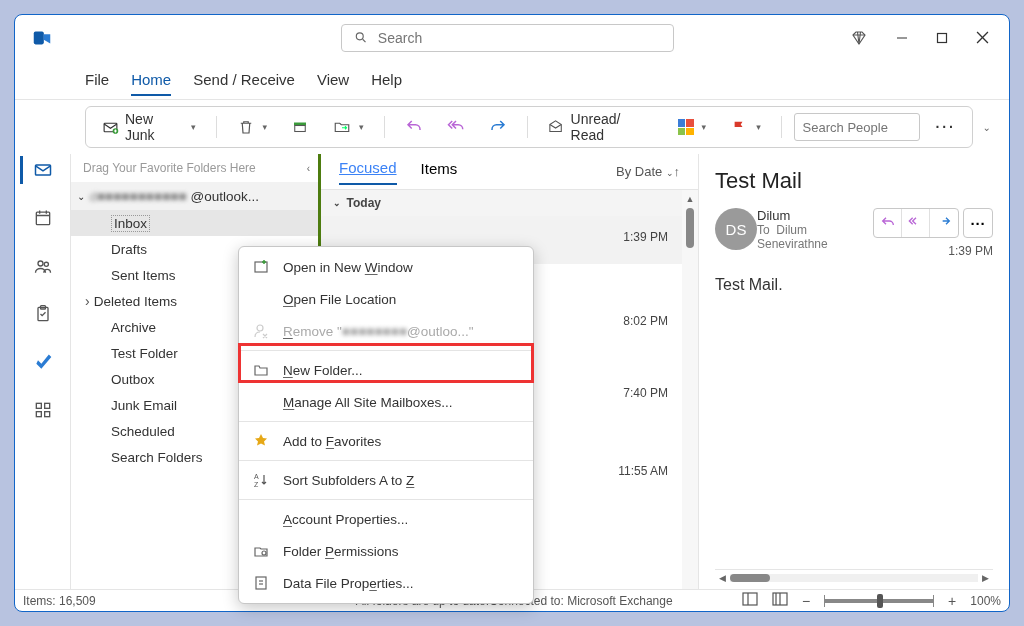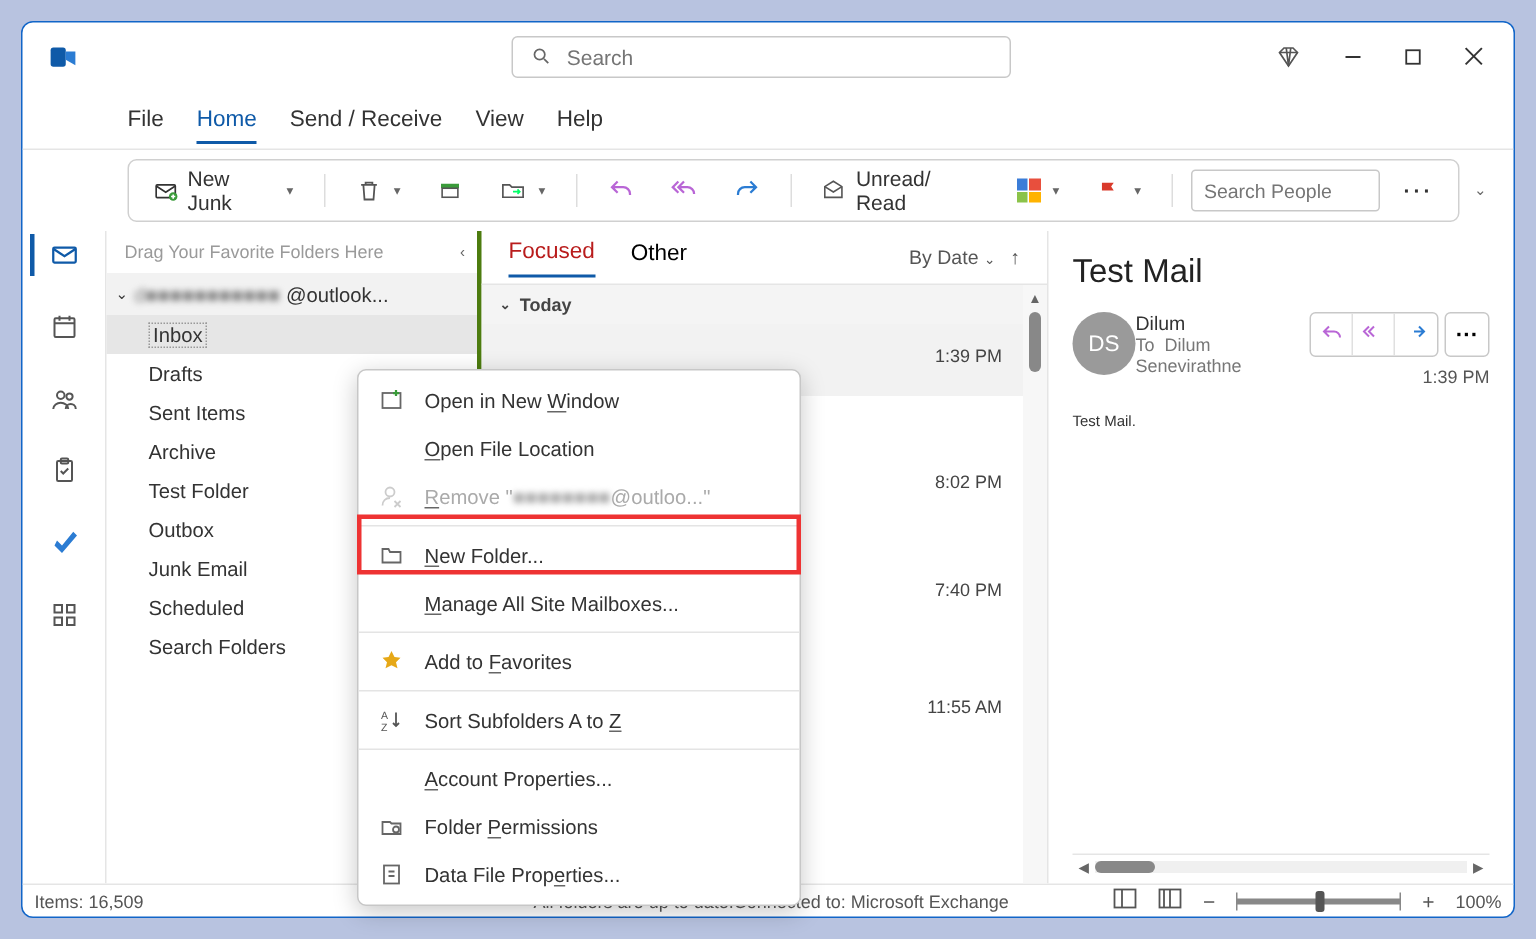--- a/index.html
+++ b/index.html
@@ -27,48 +27,48 @@
     .sp-input { width:126px; height:28px; border:1px solid #c8c8c8; border-radius:3px; padding:0 8px; font-size:13px; outline:none;}
     .main { flex:1; display:flex; overflow:hidden; position:relative;}
     .navstrip { width:56px; border-right:1px solid #e5e5e5; display:flex; flex-direction:column; align-items:center; padding-top:2px; gap:20px; }
     .navstrip .nav { width:40px; height:28px; display:flex; align-items:center; justify-content:center; color:#555; cursor:pointer; }
     .navstrip .nav.active { color:#0f5aa8; border-left:3px solid #0f5aa8; margin-left:-3px; width:43px;}
     .nav svg { width:20px; height:20px;}
     .folder-pane { width:250px; border-right:3px solid #4d7c0f; display:flex; flex-direction:column; font-size:13.5px; color:#333;}
     .fav { height:28px; display:flex; align-items:center; padding:0 12px; color:#9a9a9a; font-size:12px; position:relative;}
     .fav .col { position:absolute; right:8px; font-size:10px; color:#666; cursor:pointer;}
     .acct { height:28px; display:flex; align-items:center; padding:0 6px; background:#f2f2f2; cursor:pointer; gap:4px;}
-    .folder { height:26px; display:flex; align-items:center; padding-left:28px; cursor:pointer;}
+    .folder { height:26px; display:flex; align-items:center; padding-left:40px; cursor:pointer;}
     .folder.sub { padding-left:14px; }
     .folder.sub:before { content:"›"; font-size:14px; color:#555; margin-right:4px;}
     .folder.sel { background:#e6e6e6; }
     .folder.sel span { border:1px dotted #999; padding:0 2px;}
     .list-pane { flex:1; display:flex; flex-direction:column; border-right:1px solid #e5e5e5; min-width:0;}
     .tabrow { height:36px; display:flex; align-items:center; padding:0 18px; gap:24px; font-size:15px; border-bottom:1px solid #e5e5e5;}
     .tabrow .t { cursor:pointer; padding-bottom:7px; margin-bottom:-1px;}
-    .tabrow .t.sel { color:#b91c1c; border-bottom:2px solid #0f5aa8;}
-    .tabrow .r { margin-left:auto; display:flex; align-items:center; gap:10px; font-size:13px; color:#555;}
+    .tabrow .t.sel { color:#3b82f6; border-bottom:2px solid #0f5aa8;text-decoration:underline;}
+    .tabrow .r { margin-left:auto; display:flex; align-items:center; font-size:13px; color:#555;}
     .grouphdr { height:26px; background:#f4f4f4; display:flex; align-items:center; padding:0 12px; font-size:12px; font-weight:600; color:#444; gap:6px;}
     .mitem { padding:6px 14px; height:48px; display:flex; flex-direction:column; justify-content:center; font-size:13px; color:#333; cursor:pointer; position:relative;}
     .mitem .time { position:absolute; right:14px; top:14px; font-size:12px; color:#444;}
     .scrollbar { width:16px; background:#f7f7f7; display:flex; flex-direction:column; align-items:center; padding:4px 0; gap:4px;}
     .scrollbar .thumb { width:8px; height:40px; background:#888; border-radius:4px;}
     .list-body { flex:1; display:flex; }
     .list-scroll { flex:1; overflow:hidden;}
     .read-pane { width:310px; padding:14px 16px 4px; display:flex; flex-direction:column;}
     .read-pane h1 { font-size:22px; font-weight:400; color:#222; margin-bottom:14px;}
     .rp-header { display:flex; align-items:flex-start; gap:0; margin-bottom:18px;}
     .avatar { width:42px; height:42px; border-radius:50%; background:#9a9a9a; color:#fff; display:flex; align-items:center; justify-content:center; font-size:15px;}
     .frominfo { flex:1; font-size:13px; color:#333;}
     .frominfo .to { color:#777; font-size:12px;}
     .rp-actions { display:flex; gap:4px; align-items:flex-start;}
     .rp-actions .grp { display:flex; border:1px solid #c8c8c8; border-radius:4px; overflow:hidden;}
     .rp-actions .ab { width:28px; height:28px; display:flex; align-items:center; justify-content:center; border-right:1px solid #e0e0e0; cursor:pointer; font-size:15px;}
     .rp-actions .ab:last-child { border-right:none;}
-    .rp-body { font-size:10px; color:#333;}
+    .rp-body { font-size:16px; color:#333;}
     .hscroll { height:16px; display:flex; align-items:center; margin-top:auto; border-top:1px solid #e5e5e5;}
     .hscroll .track { flex:1; height:8px; background:#f0f0f0; position:relative;}
     .hscroll .thumb { position:absolute; left:0; width:40px; height:8px; background:#888; border-radius:4px;}
     .status { height:22px; border-top:1px solid #e5e5e5; display:flex; align-items:center; font-size:12px; color:#555; padding:0 8px; }
     .status .right { margin-left:auto; display:flex; align-items:center; gap:14px;}
     .ctxmenu { position:absolute; top:246px; left:238px; width:296px; background:#fff; border:1px solid #c7c7c7; box-shadow:0 4px 16px rgba(0,0,0,.22); border-radius:6px; padding:4px 0; font-size:13.5px; color:#333; z-index:50;}
     .ctxmenu .mi { height:32px; display:flex; align-items:center; padding:0 14px; gap:12px; cursor:pointer;}
     .ctxmenu .mi .ic { width:18px; display:flex; color:#666;}
     .ctxmenu .mi.dis { color:#aaa;}
     .ctxmenu hr { border:none; border-top:1px solid #e4e4e4; margin:3px 0;}
@@ -286,20 +286,23 @@
       </div>
       <div class="folder sel">
           <span>Inbox</span>
         </div>
       <div class="folder">
           <span>Drafts</span>
         </div>
       <div class="folder">
           <span>Sent Items</span>
         </div>
+      <div class="folder sub">
+          <span>Deleted Items</span>
+        </div>
       <div class="folder">
           <span>Archive</span>
         </div>
       <div class="folder">
           <span>Test Folder</span>
         </div>
       <div class="folder">
           <span>Outbox</span>
         </div>
       <div class="folder">
@@ -309,21 +312,21 @@
           <span>Scheduled</span>
         </div>
       <div class="folder">
           <span>Search Folders</span>
         </div>
     </div>
 
     <div class="list-pane">
       <div class="tabrow">
         <span class="t sel">Focused</span>
-        <span class="t">Other</span>
+        <span class="t">Items</span>
         <span class="r">
           <span><span>By Date</span> <span style="font-size:9px">⌄</span></span>
           <span>↑</span>
         </span>
       </div>
       <div class="list-body">
         <div class="list-scroll">
           <div class="grouphdr">
               <span style="font-size:9px">⌄</span>
               <span>Today</span>

